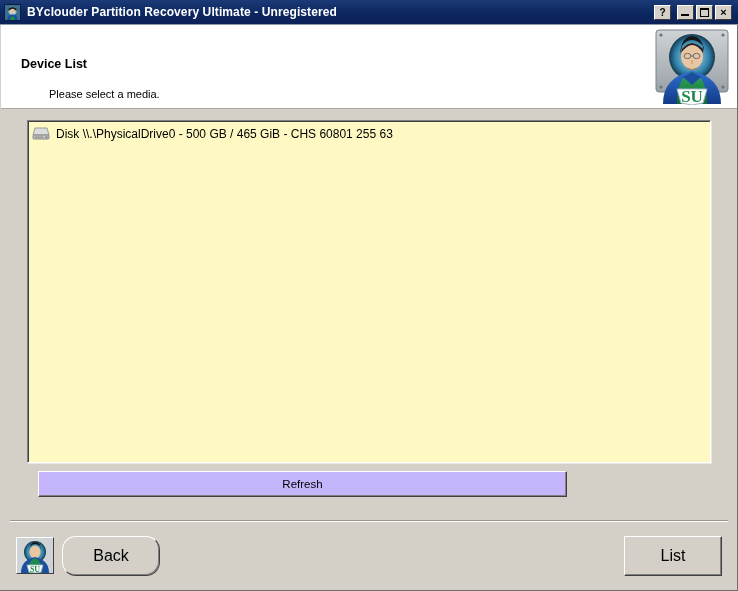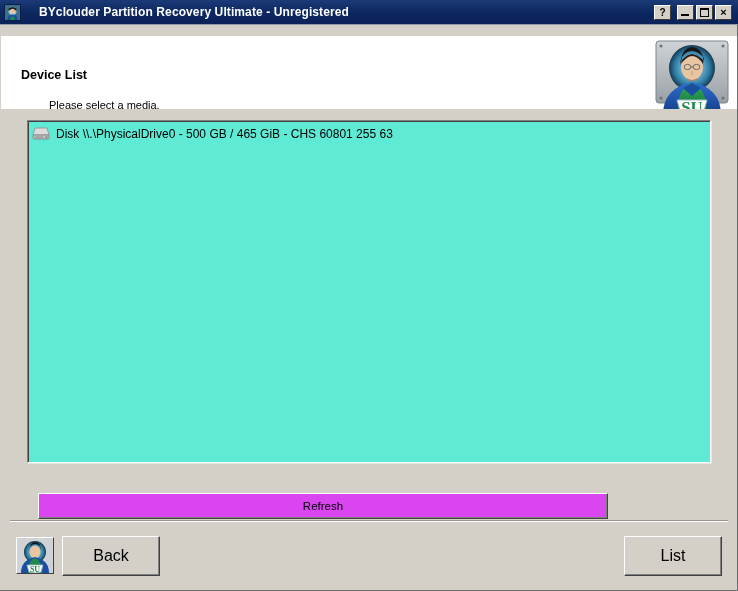--- a/index.html
+++ b/index.html
@@ -23,21 +23,20 @@
   .titlebar {
     position: absolute;
     left: 0; top: 0;
     width: 738px;
     height: 25px;
     background: linear-gradient(to bottom, #1b3a77 0%, #0c2760 55%, #0b2258 100%);
     border-bottom: 1px solid #8f9aa8;
     display: flex;
     align-items: center;
     box-sizing: border-box;
-    gap: 12px;
   }
   .title-icon {
     width: 17px; height: 17px;
     margin-left: 4px;
     flex: 0 0 auto;
     border: 1px solid #0a1d46;
     box-sizing: border-box;
     position: relative;
     overflow: hidden;
     background: #2e6f96;
@@ -87,21 +86,21 @@
     width: 9px; height: 9px;
     border: 1px solid #000;
     border-top-width: 2px;
     box-sizing: border-box;
   }
   .glyph-close { font-weight: bold; font-size: 11px; line-height: 13px; }
 
   
   .header {
     position: absolute;
-    left: 1px; top: 36px;
+    left: 1px; top: 25px;
     width: 736px;
     height: 84px;
     background: #ffffff;
     border-bottom: 1px solid #a6a6a0;
     box-sizing: border-box;
     overflow: hidden;
   }
   .header-title {
     position: absolute;
     left: 20px; top: 32px;
@@ -130,21 +129,21 @@
     height: 481px;
     background: #d4d0c8;
     box-sizing: border-box;
   }
 
   .listbox {
     position: absolute;
     left: 26px; top: 11px;
     width: 684px;
     height: 343px;
-    background: #5eead4;
+    background: #fef9c3;
     border-top: 1px solid #808080;
     border-left: 1px solid #808080;
     border-right: 1px solid #ffffff;
     border-bottom: 1px solid #ffffff;
     box-shadow: inset 1px 1px 0 #404040, 1px 1px 0 #e8e6e1;
     box-sizing: border-box;
     overflow: hidden;
   }
   .list-row {
     display: flex;
@@ -159,24 +158,24 @@
     width: 18px;
     height: 14px;
     margin-right: 6px;
     position: relative;
     flex: 0 0 auto;
   }
   .list-row-label { padding-bottom: 1px; }
 
   .refresh-btn {
     position: absolute;
-    left: 37px; top: 384px;
-    width: 570px;
+    left: 37px; top: 362px;
+    width: 529px;
     height: 26px;
-    background: #d946ef;
+    background: #c4b5fd;
     border-top: 1px solid #ffffff;
     border-left: 1px solid #ffffff;
     border-right: 1px solid #404040;
     border-bottom: 1px solid #404040;
     box-shadow: inset -1px -1px 0 #808080;
     box-sizing: border-box;
     font-family: "Liberation Sans", sans-serif;
     font-size: 11.5px;
     color: #000;
     text-align: center;
@@ -220,20 +219,21 @@
     border-right: 1px solid #404040;
     border-bottom: 1px solid #404040;
     box-shadow: inset -1px -1px 0 #808080;
     box-sizing: border-box;
     font-family: "Liberation Sans", sans-serif;
     font-size: 16px;
     color: #000;
     text-align: center;
     line-height: 38px;
     cursor: default;
+    border-radius: 14px;
   }
   .next-btn {
     position: absolute;
     left: 624px; top: 536px;
     width: 98px;
     height: 40px;
     background: #d4d0c8;
     border-top: 1px solid #ffffff;
     border-left: 1px solid #ffffff;
     border-right: 1px solid #404040;

